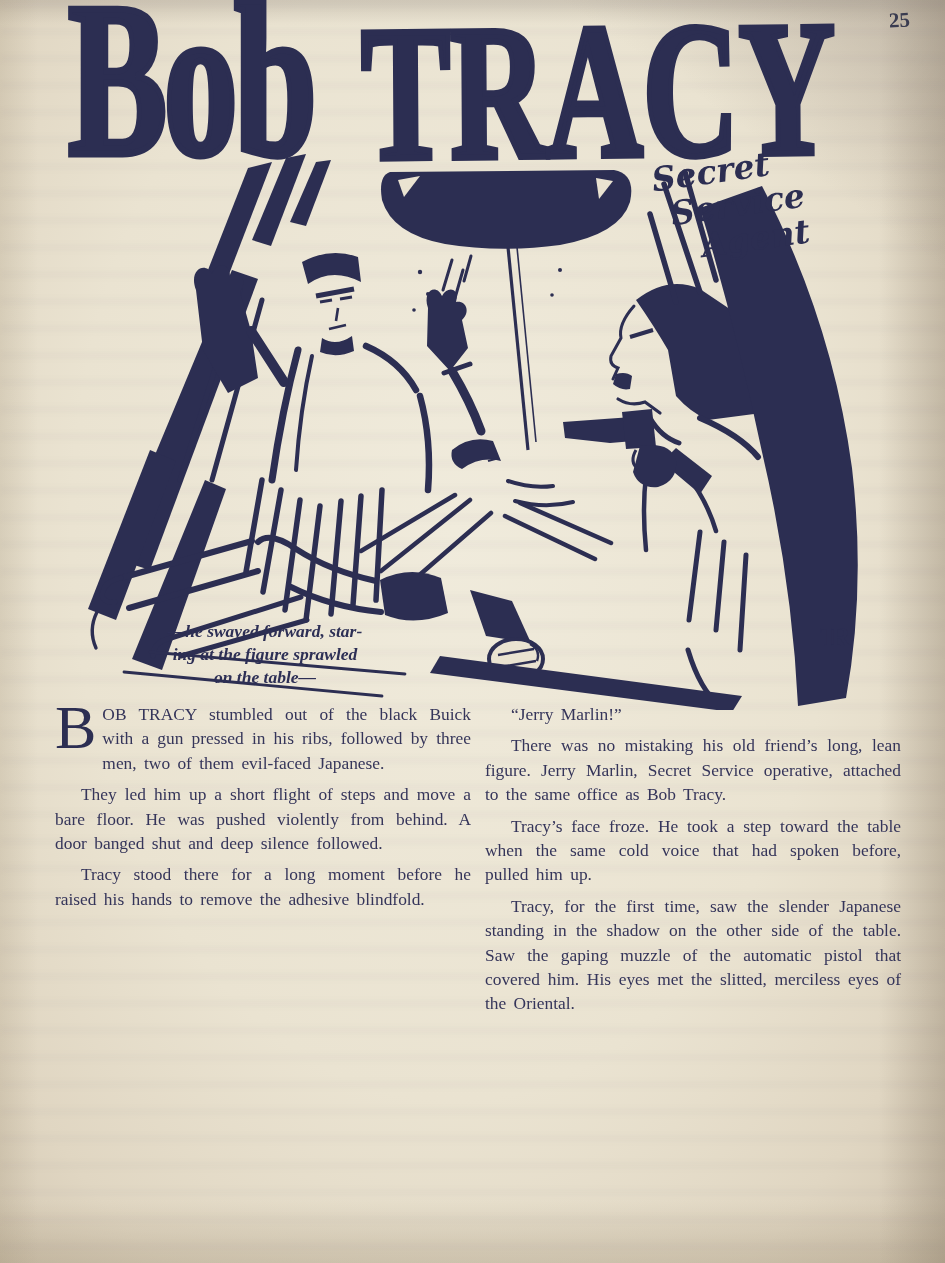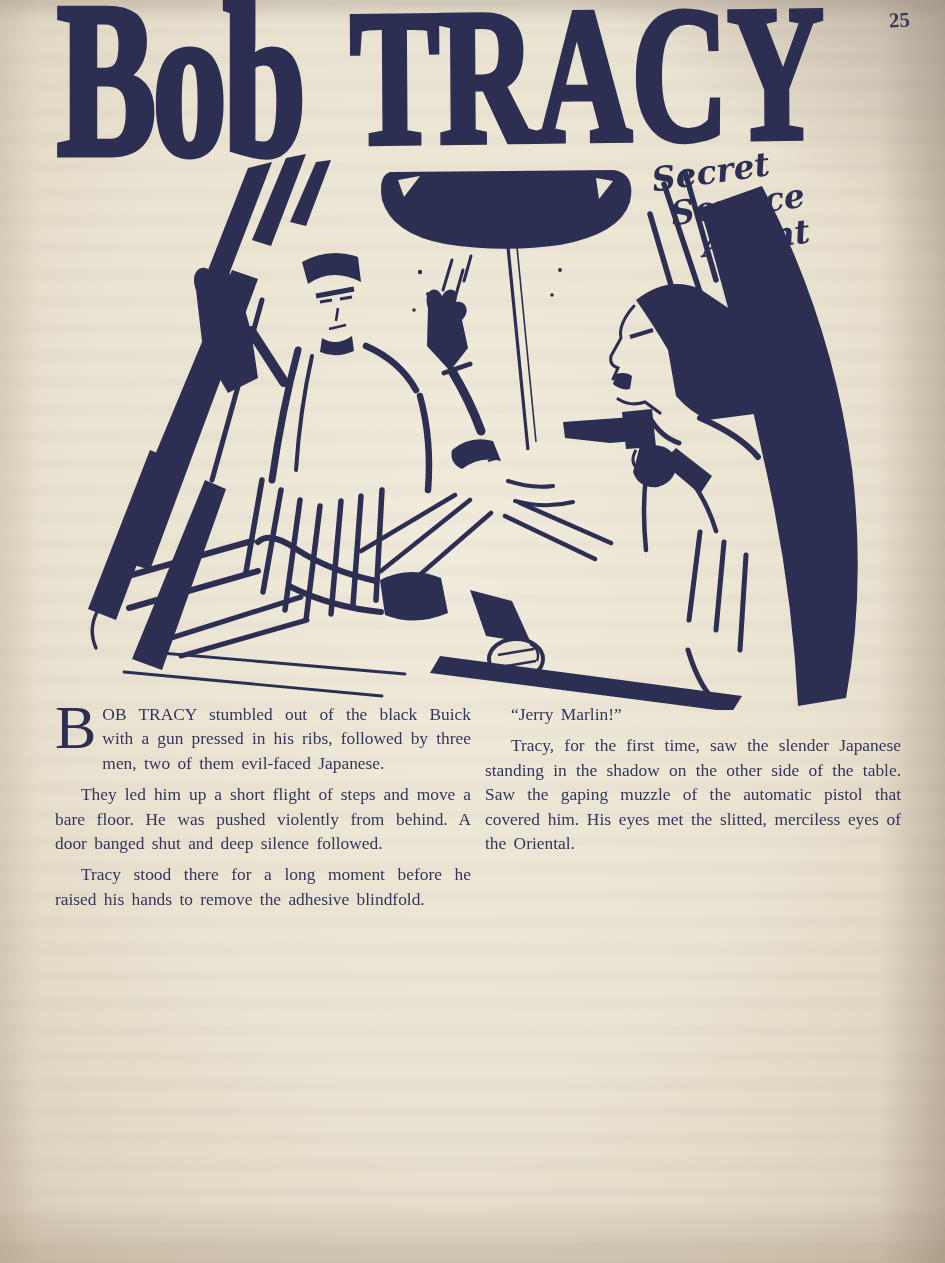--- a/index.html
+++ b/index.html
@@ -22,21 +22,21 @@
       rgba(96,90,116,0)   9px, rgba(96,90,116,0)   27px);
     filter:blur(2px);
   }
   .pageno{
     position:absolute;top:8px;left:889px;z-index:4;
     font-size:21px;font-weight:bold;color:#3a3c50;transform:rotate(-3deg);
     font-family:"Liberation Serif",serif;
   }
   
   .title{
-    position:absolute;left:57px;top:30px;z-index:3;display:flex;
+    position:absolute;left:68px;top:30px;z-index:3;display:flex;align-items:flex-end;
     color:#2c2e52;font-family:"Liberation Serif",serif;font-weight:bold;white-space:nowrap;
   }
   .t-bob{
     display:inline-block;font-size:160px;line-height:1;
     transform:scale(.93,1.38);transform-origin:left bottom;
     -webkit-text-stroke:5px #2c2e52;letter-spacing:-4px;
   }
   .t-tracy{
     display:inline-block;font-size:148px;line-height:1;margin-left:30px;
     transform:scale(.90,1.30) rotate(-.5deg);transform-origin:left bottom;
@@ -180,31 +180,38 @@
         <path d="M440,506 L742,546 L732,562 L430,523 Z"></path>
         <path d="M150,502 L405,524 M124,522 L382,546" stroke="#2c2e52" stroke-width="2.8" fill="none" stroke-linecap="round"></path>
       </g>
 
       <path d="M97,462 Q88,480 96,498" stroke="#2c2e52" stroke-width="3.4" fill="none" stroke-linecap="round"></path>
 
       <text x="820" y="496" font-family="Liberation Serif, serif" font-weight="bold" font-size="27" letter-spacing="-7" fill="#2c2e52">TR</text>
     </g>
   </svg>
 
+  <div class="caption">
+      <div>—he swayed forward, star-</div>
+      <div>ing at the figure sprawled</div>
+      <div>on the table—</div>
+    </div>
 
   <div class="columns">
     <div class="col">
       <p class="p-first">
         <span class="dropcap">B</span><span>OB TRACY stumbled out of the black Buick with a gun pressed in his ribs, followed by three men, two of them evil-faced Japanese.</span>
       </p>
       <div>
           <p>They led him up a short flight of steps and move a bare floor.  He was pushed violently from behind.  A door banged shut and deep silence followed.</p>
           <p>Tracy stood there for a long moment before he raised his hands to remove the adhesive blindfold.</p>
         </div>
     </div>
     <div class="col">
       <div>
           <p>“Jerry Marlin!”</p>
+          <p>There was no mistaking his old friend’s long, lean figure.  Jerry Marlin, Secret Service operative, attached to the same office as Bob Tracy.</p>
+          <p>Tracy’s face froze.  He took a step toward the table when the same cold voice that had spoken before, pulled him up.</p>
           <p>Tracy, for the first time, saw the slender Japanese standing in the shadow on the other side of the table.  Saw the gaping muzzle of the automatic pistol that covered him.  His eyes met the slitted, merciless eyes of the Oriental.</p>
         </div>
     </div>
   </div>
 </div>
 
 </body></html>

